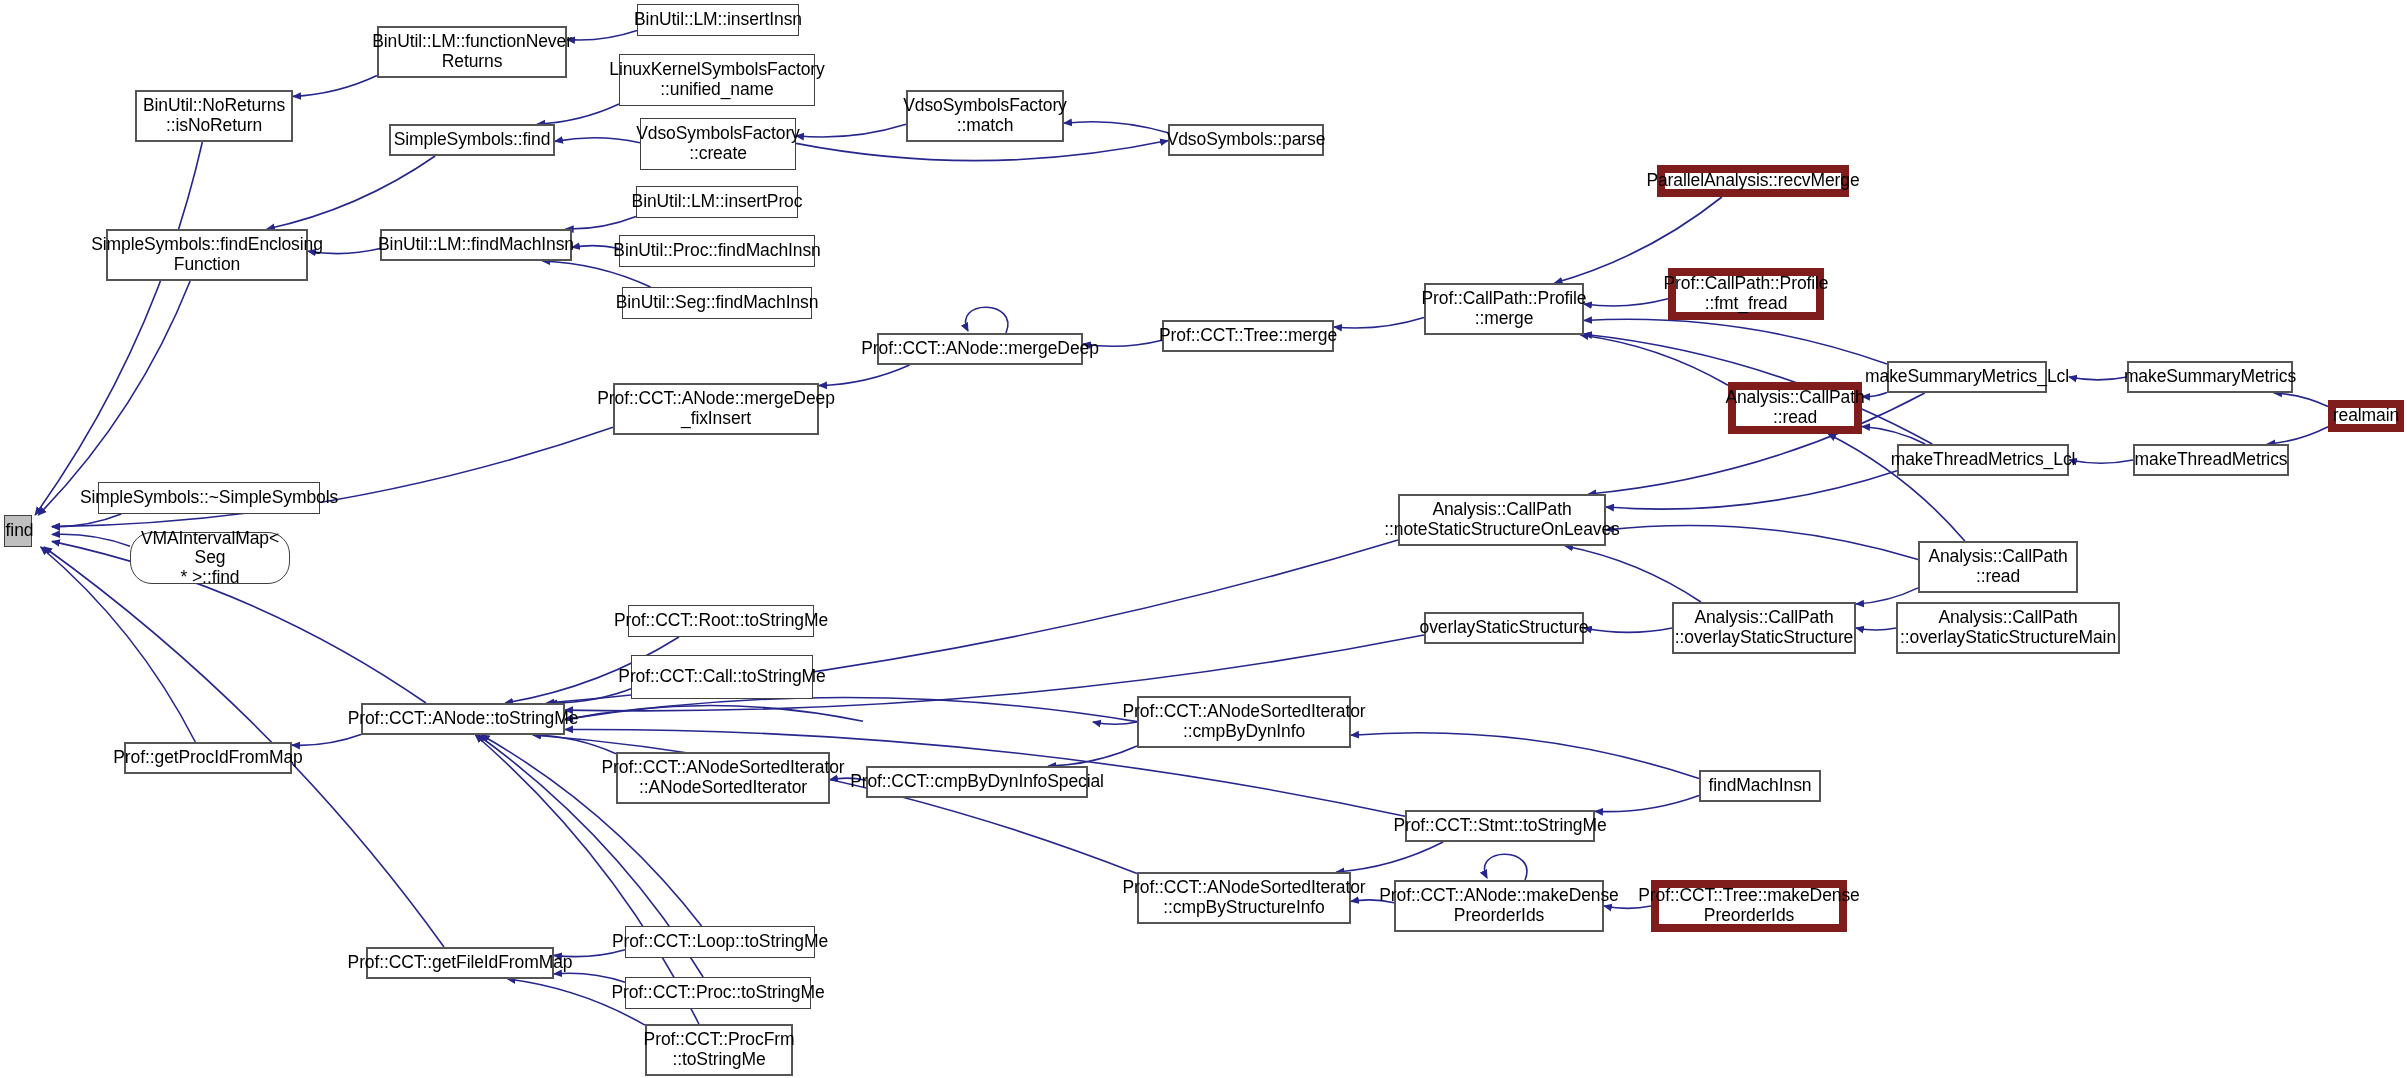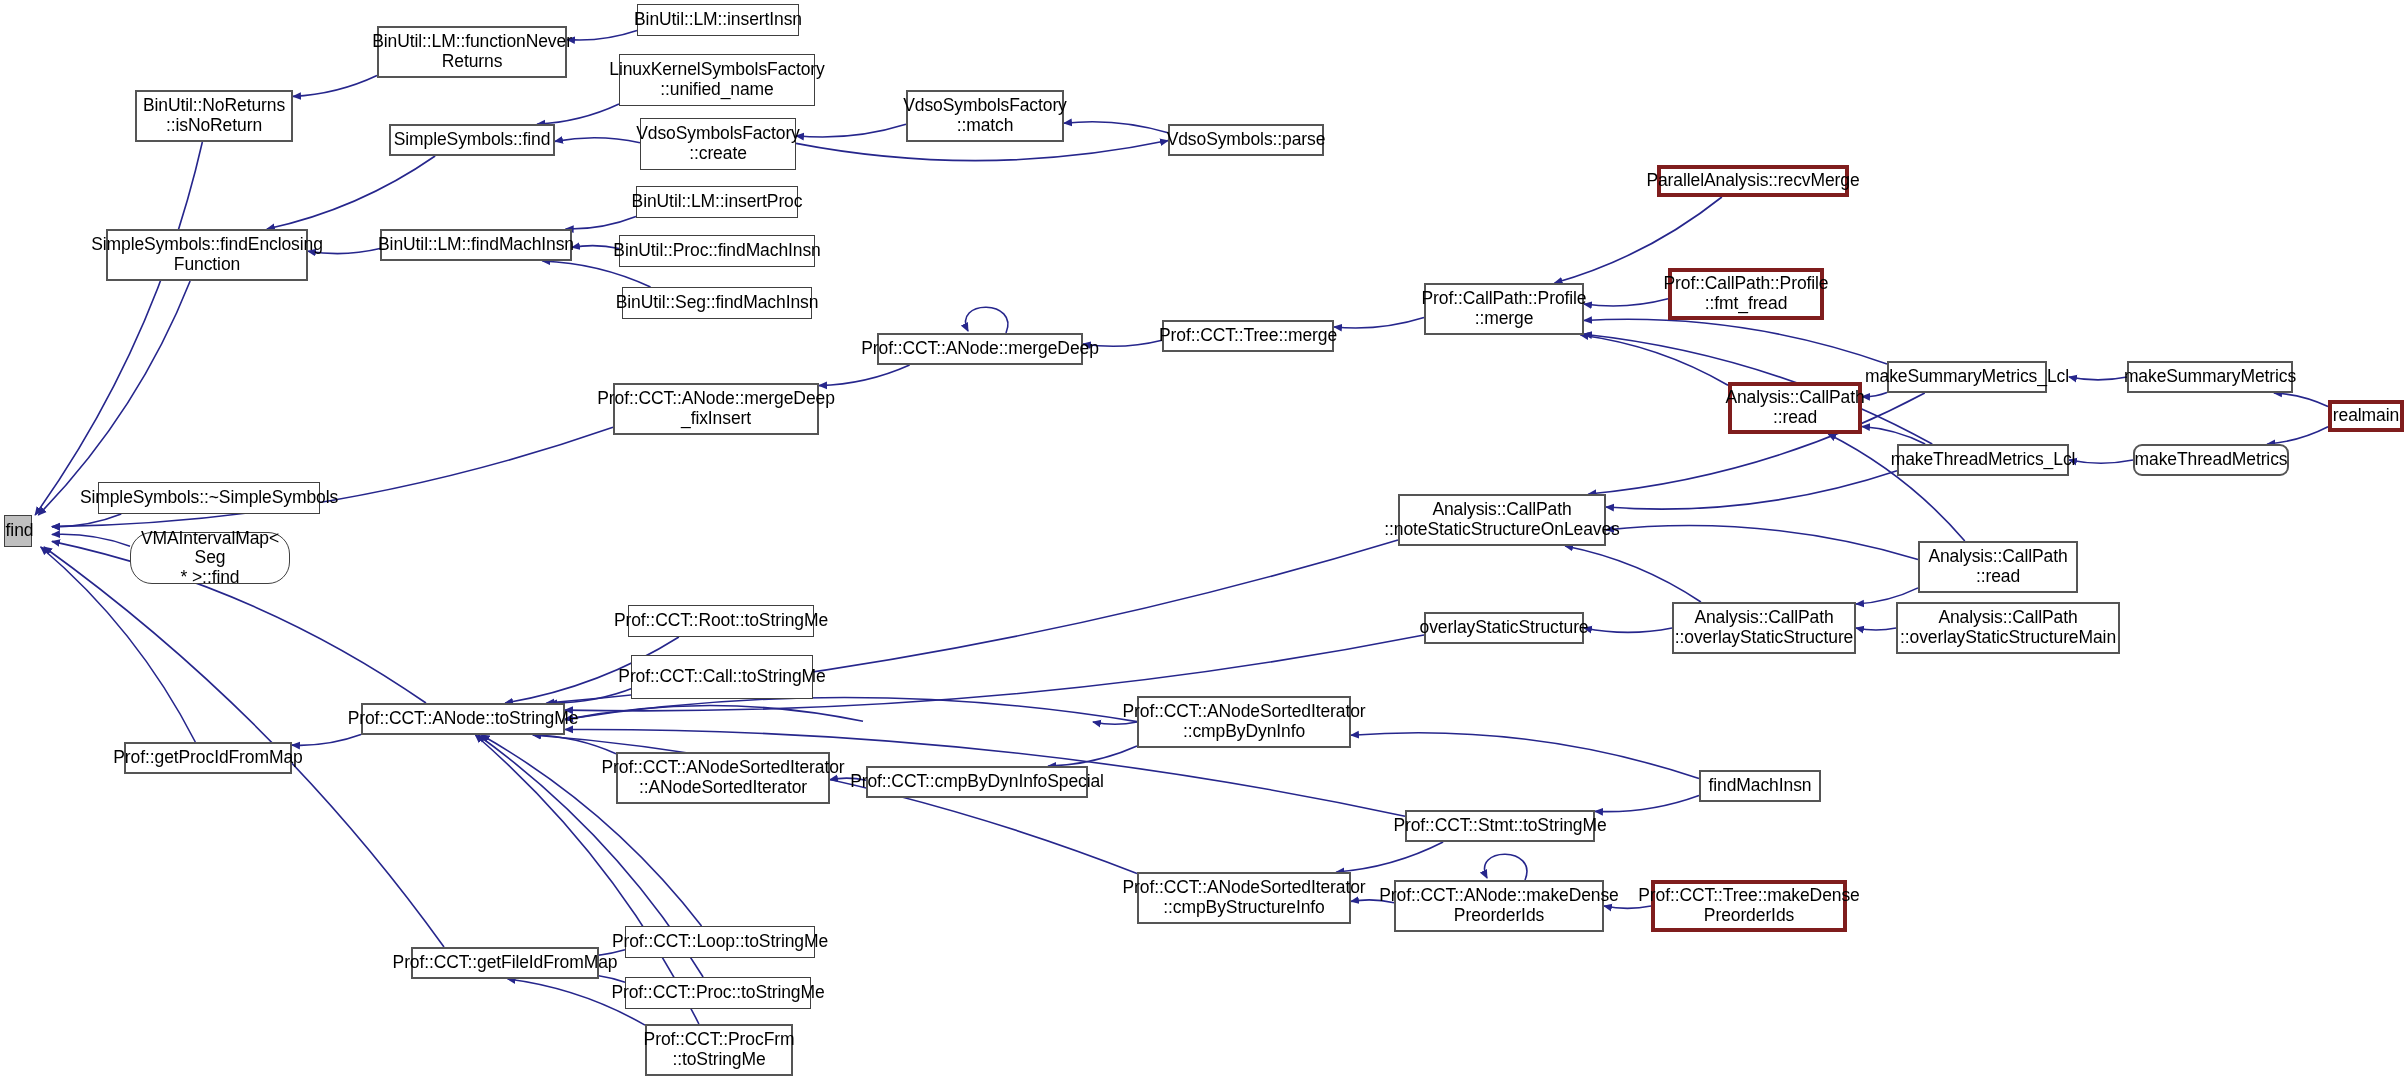--- a/index.html
+++ b/index.html
@@ -22,21 +22,21 @@
     border:1px solid #404040;
     color:#000000;
     font-size:17.5px;
     line-height:1.12;
     letter-spacing:-0.1px;
     white-space:pre-line;
     padding:1px 5px;
     z-index:5;
   }
   .node.thick{border:2px solid #555555;}
-  .node.red{border:4px solid #7f1d1d;}
+  .node.red{border:8px solid #7f1d1d;}
   .node.cur{background:#bfbfbf;border:1px solid #404040;}
 </style>
 </head>
 <body>
 
 <div id="canvas">
   <svg id="edges" xmlns="http://www.w3.org/2000/svg" viewBox="0 0 2407 1078">
     <defs>
       <marker id="ah" markerWidth="9" markerHeight="9" refX="8" refY="4.5" orient="auto" markerUnits="userSpaceOnUse">
         <path d="M0,0.6 L9,4.5 L0,8.4 Z" fill="#26268c"></path>
@@ -143,21 +143,21 @@
     <div class="node thick" style="left: 1424px; top: 283px; width: 160px; height: 52px;">Prof::CallPath::Profile
 ::merge</div>
     <div class="node red" style="left: 1657px; top: 165px; width: 192px; height: 32px;">ParallelAnalysis::recvMerge</div>
     <div class="node red" style="left: 1668px; top: 268px; width: 156px; height: 52px;">Prof::CallPath::Profile
 ::fmt_fread</div>
     <div class="node red" style="left: 1728px; top: 382px; width: 134px; height: 52px;">Analysis::CallPath
 ::read</div>
     <div class="node thick" style="left: 1887px; top: 361px; width: 160px; height: 32px;">makeSummaryMetrics_Lcl</div>
     <div class="node thick" style="left: 1897px; top: 444px; width: 172px; height: 32px;">makeThreadMetrics_Lcl</div>
     <div class="node thick" style="left: 2127px; top: 361px; width: 166px; height: 32px;">makeSummaryMetrics</div>
-    <div class="node thick" style="left: 2133px; top: 444px; width: 156px; height: 32px; border-radius: 9px;">makeThreadMetrics</div>
+    <div class="node thick" style="left: 2133px; top: 444px; width: 156px; height: 32px;">makeThreadMetrics</div>
     <div class="node red" style="left: 2328px; top: 400px; width: 76px; height: 32px;">realmain</div>
     <div class="node thick" style="left: 1398px; top: 494px; width: 208px; height: 52px;">Analysis::CallPath
 ::noteStaticStructureOnLeaves</div>
     <div class="node thick" style="left: 1918px; top: 541px; width: 160px; height: 52px;">Analysis::CallPath
 ::read</div>
     <div class="node thick" style="left: 1424px; top: 612px; width: 160px; height: 32px;">overlayStaticStructure</div>
     <div class="node thick" style="left: 1672px; top: 602px; width: 184px; height: 52px;">Analysis::CallPath
 ::overlayStaticStructure</div>
     <div class="node thick" style="left: 1896px; top: 602px; width: 224px; height: 52px;">Analysis::CallPath
 ::overlayStaticStructureMain</div>
@@ -171,18 +171,18 @@
 ::cmpByDynInfo</div>
     <div class="node thick" style="left: 1699px; top: 770px; width: 122px; height: 32px;">findMachInsn</div>
     <div class="node thick" style="left: 1405px; top: 810px; width: 190px; height: 32px;">Prof::CCT::Stmt::toStringMe</div>
     <div class="node thick" style="left: 1137px; top: 872px; width: 214px; height: 52px;">Prof::CCT::ANodeSortedIterator
 ::cmpByStructureInfo</div>
     <div class="node thick" style="left: 1394px; top: 880px; width: 210px; height: 52px;">Prof::CCT::ANode::makeDense
 PreorderIds</div>
     <div class="node red" style="left: 1651px; top: 880px; width: 196px; height: 52px;">Prof::CCT::Tree::makeDense
 PreorderIds</div>
     <div class="node thick" style="left: 124px; top: 742px; width: 168px; height: 32px;">Prof::getProcIdFromMap</div>
-    <div class="node thick" style="left: 366px; top: 947px; width: 188px; height: 32px; margin-left: 45px;">Prof::CCT::getFileIdFromMap</div>
+    <div class="node thick" style="left: 366px; top: 947px; width: 188px; height: 32px;">Prof::CCT::getFileIdFromMap</div>
     <div class="node" style="left: 625px; top: 926px; width: 190px; height: 32px;">Prof::CCT::Loop::toStringMe</div>
     <div class="node" style="left: 625px; top: 977px; width: 186px; height: 32px;">Prof::CCT::Proc::toStringMe</div>
     <div class="node thick" style="left: 645px; top: 1024px; width: 148px; height: 52px;">Prof::CCT::ProcFrm
 ::toStringMe</div>
   </div>
 
 </body></html>

